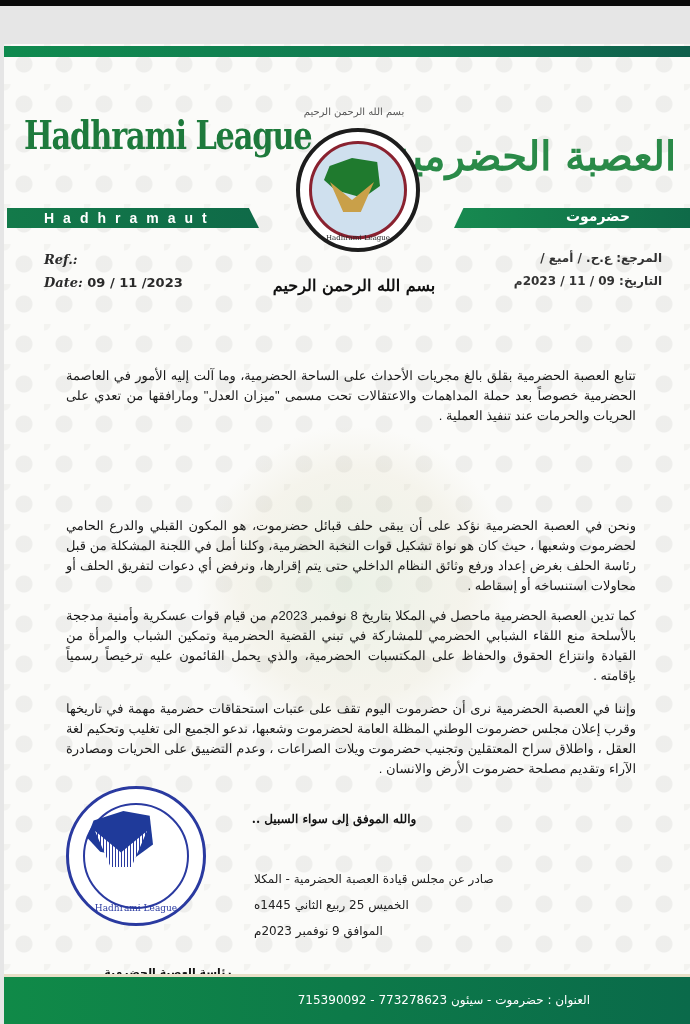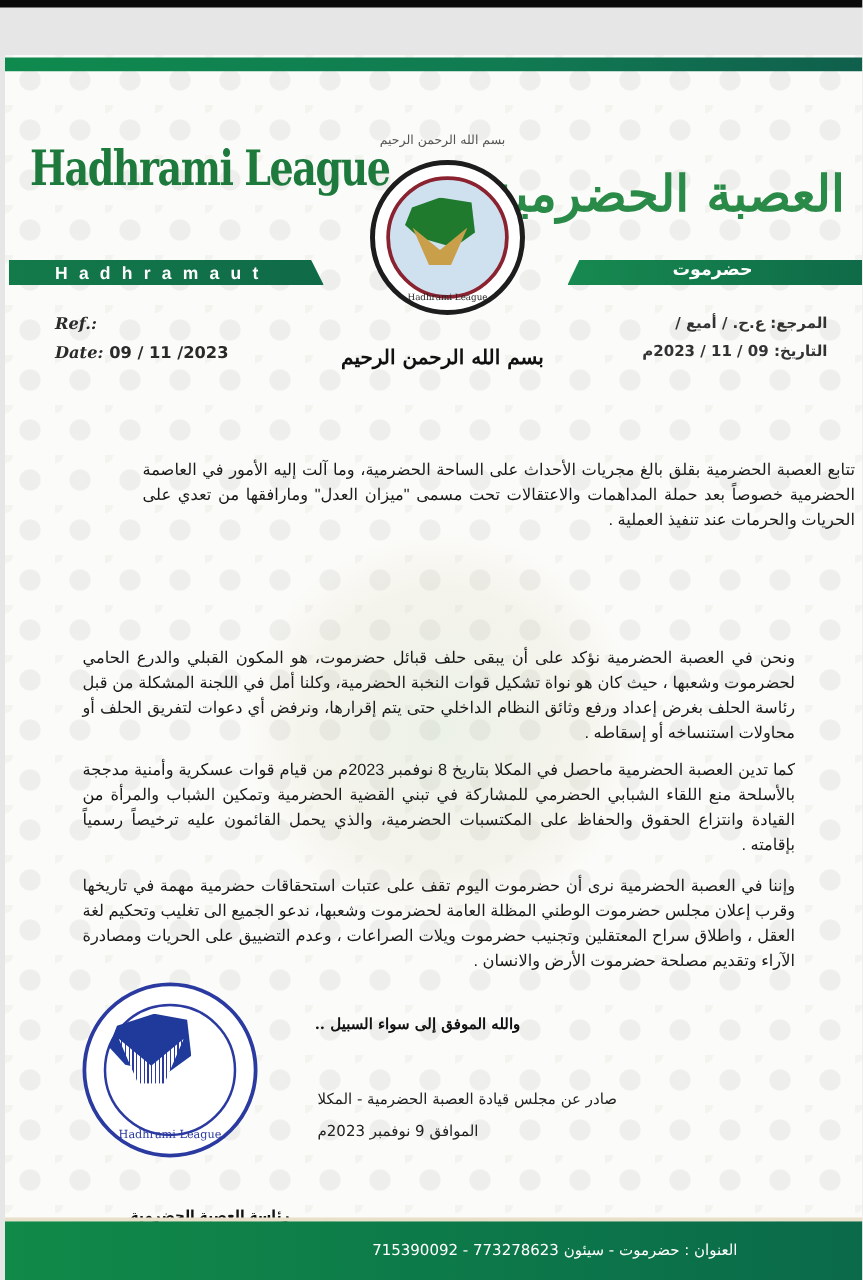--- a/index.html
+++ b/index.html
@@ -45,21 +45,21 @@
     position: absolute; right: 14px; top: 88px; width: 232px; text-align: center;
     font-family: "DejaVu Serif", serif; font-size: 40px; font-weight: bold; color: #2a8a48;
     direction: rtl; white-space: nowrap;
   }
   .ar-sub-band {
     position: absolute; right: 0; top: 164px; width: 236px; height: 20px;
     background: linear-gradient(90deg, #178a50, #0f6a48);
     clip-path: polygon(4% 0, 100% 0, 100% 100%, 0 100%);
   }
   .ar-sub {
-    position: absolute; right: 60px; top: 164px; width: 120px; text-align: center;
+    position: absolute; right: 60px; top: 164px; width: 120px; 
     color: #ffffff; font-weight: bold; font-size: 14px; direction: rtl; letter-spacing: 3px;
   }
   
   .bism-small {
     position: absolute; left: 280px; top: 62px; width: 140px; text-align: center;
     font-family: "DejaVu Serif", serif; font-size: 10px; color: #555; direction: rtl;
   }
   .logo {
     position: absolute; left: 292px; top: 84px; width: 124px; height: 124px; border-radius: 50%;
     background: #fff; border: 4px solid #1d1d1d;
@@ -71,21 +71,21 @@
   
   .ref-en { position: absolute; left: 40px; top: 208px; font-family: "DejaVu Serif", serif; font-style: italic; font-weight: bold; font-size: 13px; color: #2a2a2a; }
   .date-en { position: absolute; left: 40px; top: 231px; font-size: 13px; font-weight: bold; color: #2a2a2a; }
   .date-en .lbl { font-family: "DejaVu Serif", serif; font-style: italic; }
   .ref-ar { position: absolute; right: 28px; top: 207px; font-size: 12px; font-weight: bold; color: #333; direction: rtl; }
   .date-ar { position: absolute; right: 28px; top: 230px; font-size: 12px; font-weight: bold; color: #333; direction: rtl; }
   .bism-main { position: absolute; left: 250px; top: 232px; width: 200px; text-align: center; font-family: "DejaVu Serif", serif; font-weight: bold; font-size: 16px; color: #111; direction: rtl; }
   .salutation { position: absolute; left: 60px; top: 283px; width: 576px; text-align: center; font-family: "DejaVu Serif", serif; font-weight: bold; font-size: 16px; color: #111; direction: rtl; }
   
   .body-text { position: absolute; left: 62px; width: 570px; direction: rtl; text-align: justify; font-family: "Liberation Sans", sans-serif; font-size: 13px; line-height: 20px; color: #1a1a1a; }
-  .p1 { top: 322px; margin-left: 48px; } .p2 { top: 398px; } .p3 { top: 472px; } .p4 { top: 562px; } .p5 { top: 655px; }
+  .p1 { top: 322px; } .p2 { top: 398px; } .p3 { top: 472px; } .p4 { top: 562px; } .p5 { top: 655px; }
   .closing { position: absolute; left: 240px; top: 756px; width: 180px; text-align: center; font-family: "DejaVu Serif", serif; font-weight: bold; font-size: 12px; direction: rtl; color: #111; margin-top: 12px; }
   .issuer { position: absolute; left: 250px; top: 822px; width: 240px; text-align: left; font-size: 12px; direction: rtl; color: #222; line-height: 26px; }
   .seal { position: absolute; left: 62px; top: 742px; width: 140px; height: 140px; border-radius: 50%; border: 3px solid #2a3aa0; background: #fff; }
   .seal-inner { position: absolute; left: 14px; top: 14px; width: 106px; height: 106px; border-radius: 50%; border: 2px solid #2a3aa0; }
   .seal-map { position: absolute; left: 18px; top: 22px; width: 66px; height: 48px; background: #1f3a9a; clip-path: polygon(10% 20%, 55% 0, 95% 10%, 100% 70%, 70% 100%, 20% 85%, 0 55%); }
   .seal-wings { position: absolute; left: 26px; top: 42px; width: 52px; height: 36px; background: repeating-linear-gradient(90deg, #fff 0 2px, #2a3aa0 2px 3px); clip-path: polygon(0 0, 50% 60%, 100% 0, 70% 100%, 30% 100%); }
   .seal-text { position: absolute; left: 0; bottom: 10px; width: 100%; text-align: center; font-family: "DejaVu Serif", serif; font-size: 9px; color: #2a3aa0; }
   .signature { position: absolute; left: 70px; top: 922px; width: 140px; text-align: center; font-weight: bold; font-size: 11px; direction: rtl; color: #111; margin-left: 24px; }
   
   .footer { position: absolute; left: 0; top: 930px; width: 686px; height: 50px; background: linear-gradient(90deg, #108a48, #0a6a4a); border-top: 3px solid #e8e0c8; }
@@ -135,20 +135,21 @@
 
   <div class="seal">
     <div class="seal-inner"></div>
     <div class="seal-map"></div>
     <div class="seal-wings"></div>
     <div class="seal-text">Hadhrami League</div>
   </div>
 
   <div class="issuer">
     <div>صادر عن مجلس قيادة العصبة الحضرمية - المكلا</div>
+    <div>الخميس 25 ربيع الثاني 1445ه</div>
     <div>الموافق 9 نوفمبر 2023م</div>
   </div>
 
   <div class="signature">رئاسة العصبة الحضرمية</div>
 
   <div class="footer">
     <div class="footer-text">العنوان : حضرموت - سيئون 773278623 - 715390092</div>
   </div>
 </div>
 

